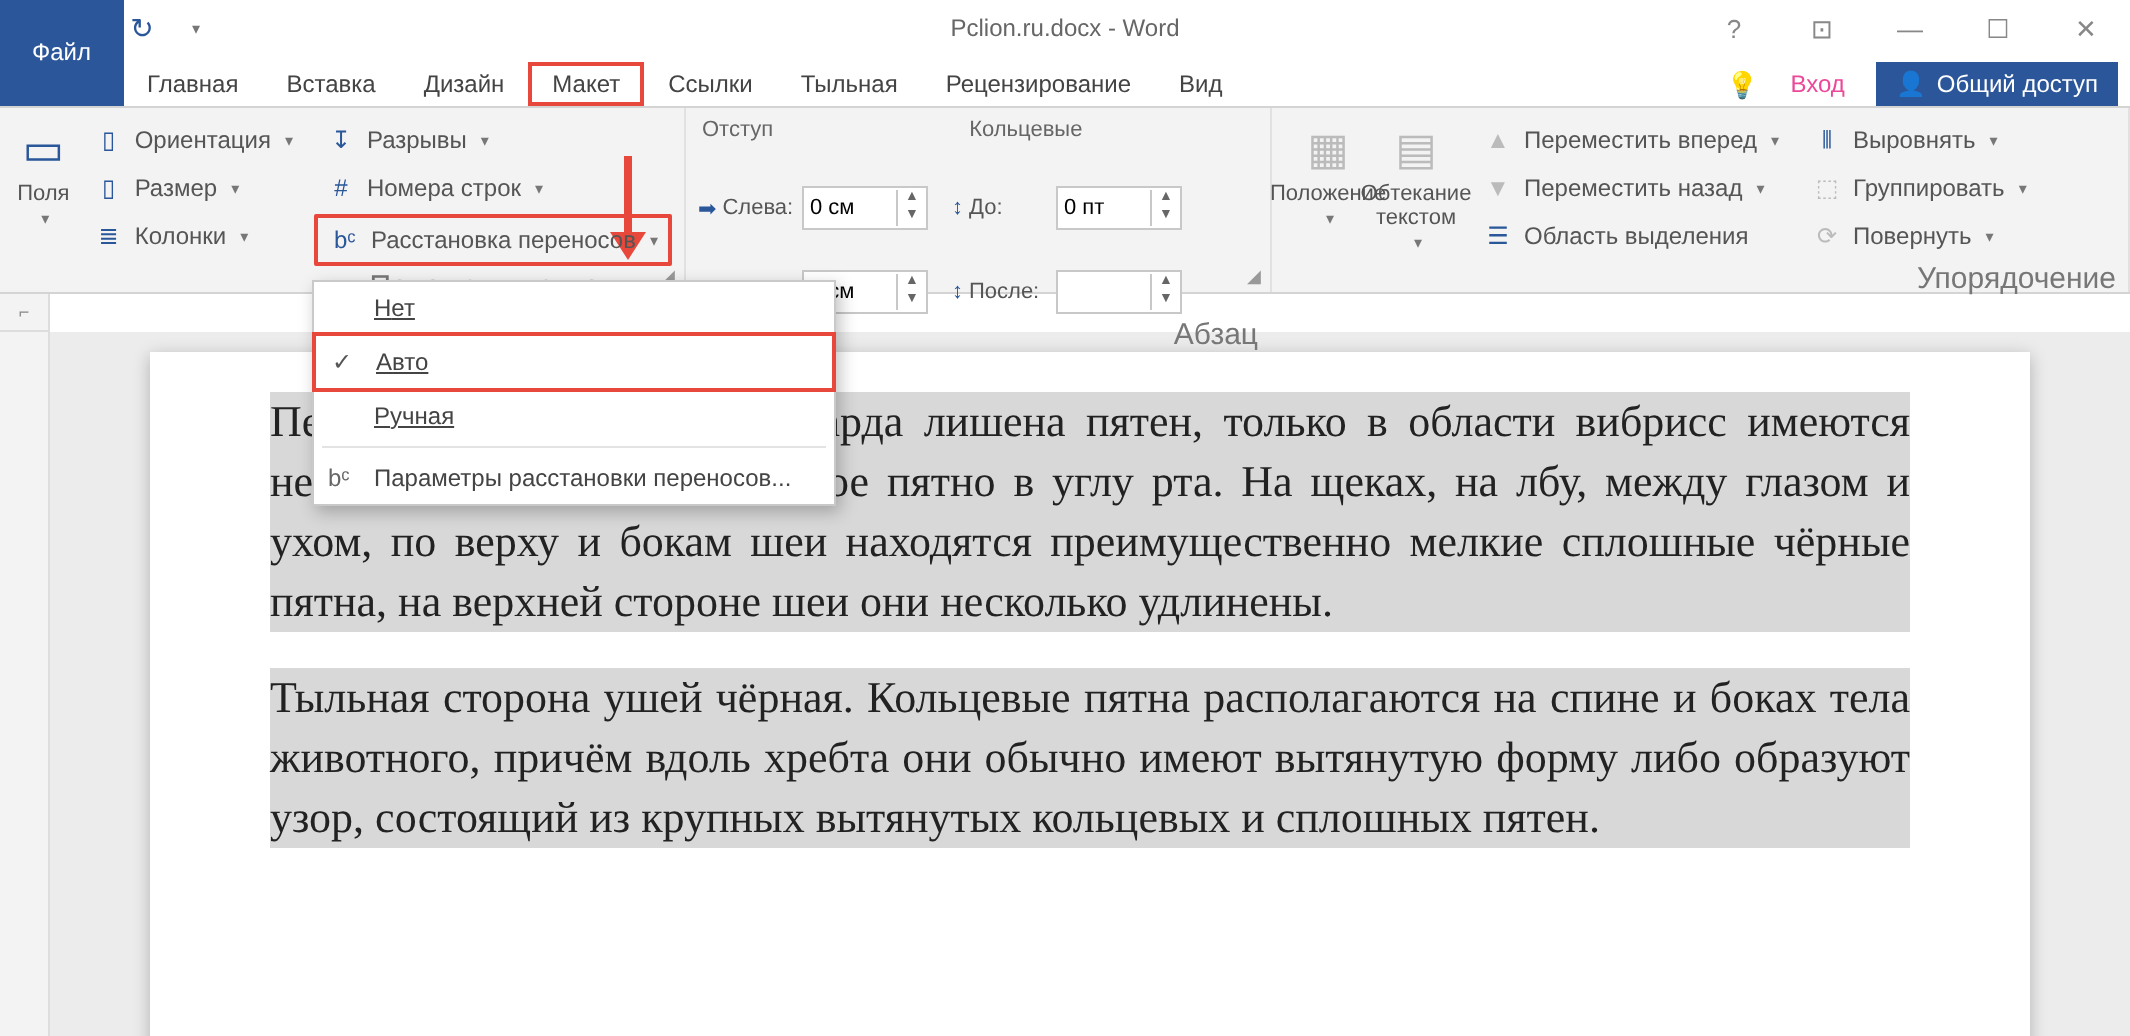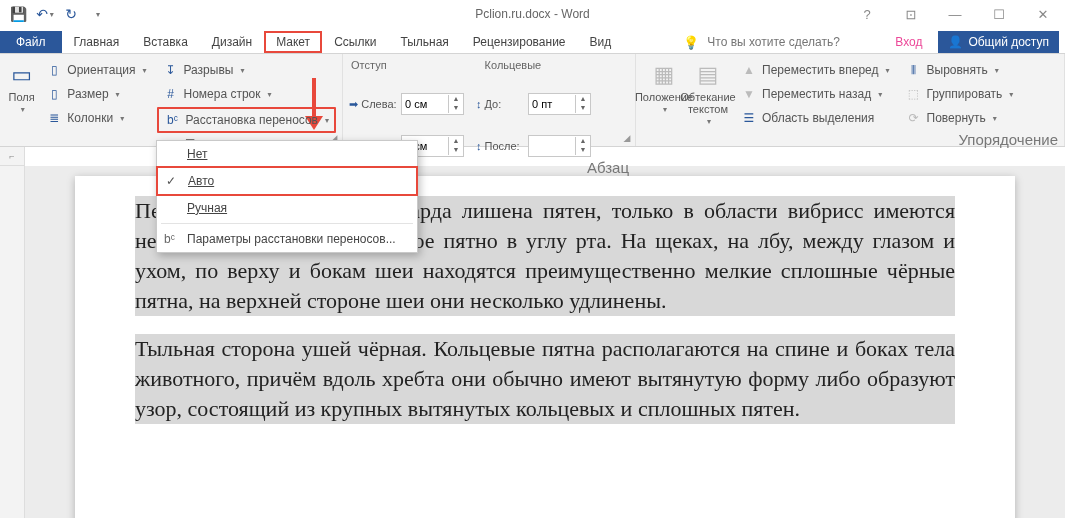--- a/index.html
+++ b/index.html
@@ -5,21 +5,21 @@
   html,body{margin:0;padding:0;font-family:"Segoe UI",Tahoma,sans-serif;font-size:12px;color:#444;background:#fff;width:1065px;height:518px;overflow:hidden}
   .titlebar{height:28px;background:#fff;border-bottom:1px solid #fff;display:flex;align-items:center;position:relative}
   .qat{display:flex;align-items:center;gap:4px;padding-left:8px}
   .qat .ico{width:22px;height:22px;display:flex;align-items:center;justify-content:center;color:#2a579a;font-size:14px}
   .title-center{position:absolute;left:0;right:0;text-align:center;color:#666;pointer-events:none}
   .winbtns{margin-left:auto;display:flex}
   .winbtns div{width:44px;height:28px;display:flex;align-items:center;justify-content:center;color:#888;font-size:13px}
   
   .tabs{height:24px;display:flex;align-items:flex-end;border-bottom:1px solid #d4d4d4;position:relative;background:#fff}
   .tab{padding:4px 12px;color:#444;cursor:pointer}
-  .tab.file{background:#2b579a;color:#fff;padding:4px 16px}
+  .tab.file{background:#2b579a;color:#fff;padding:20px 16px}
   .tab.active{border:2px solid #e8483b;border-bottom:2px solid #e8483b;padding:2px 10px}
   .tab-right{margin-left:auto;display:flex;align-items:center;gap:6px;padding-right:6px}
   .lightbulb{color:#f0b400;font-size:13px}
   .tell-me{color:#888;font-size:12px;width:170px;border:none;outline:none}
   .signin{color:#ec4899;padding:0 10px}
   .share{background:#2b579a;color:#fff;padding:4px 10px;display:flex;align-items:center;gap:5px}
   
   .ribbon{height:92px;background:#f3f3f3;border-bottom:1px solid #d4d4d4;display:flex;position:relative}
   .group{border-right:1px solid #e1e1e1;padding:3px 6px 0 6px;display:flex;flex-direction:column}
   .group-body{flex:1;display:flex}
@@ -93,21 +93,20 @@
   <div class="tab">Главная</div>
   <div class="tab">Вставка</div>
   <div class="tab">Дизайн</div>
   <div class="tab active">Макет</div>
   <div class="tab">Ссылки</div>
   <div class="tab">Тыльная</div>
   <div class="tab">Рецензирование</div>
   <div class="tab">Вид</div>
   <div class="tab-right">
     <span class="lightbulb">💡</span>
-    <input class="tell-me" placeholder="Что вы хотите сделать?" style="">
     <span class="signin">Вход</span>
     <div class="share">
       <span>👤</span>
       <span>Общий доступ</span>
     </div>
   </div>
 </div>
 
 <div class="ribbon">
   <div class="red-arrow"></div>

